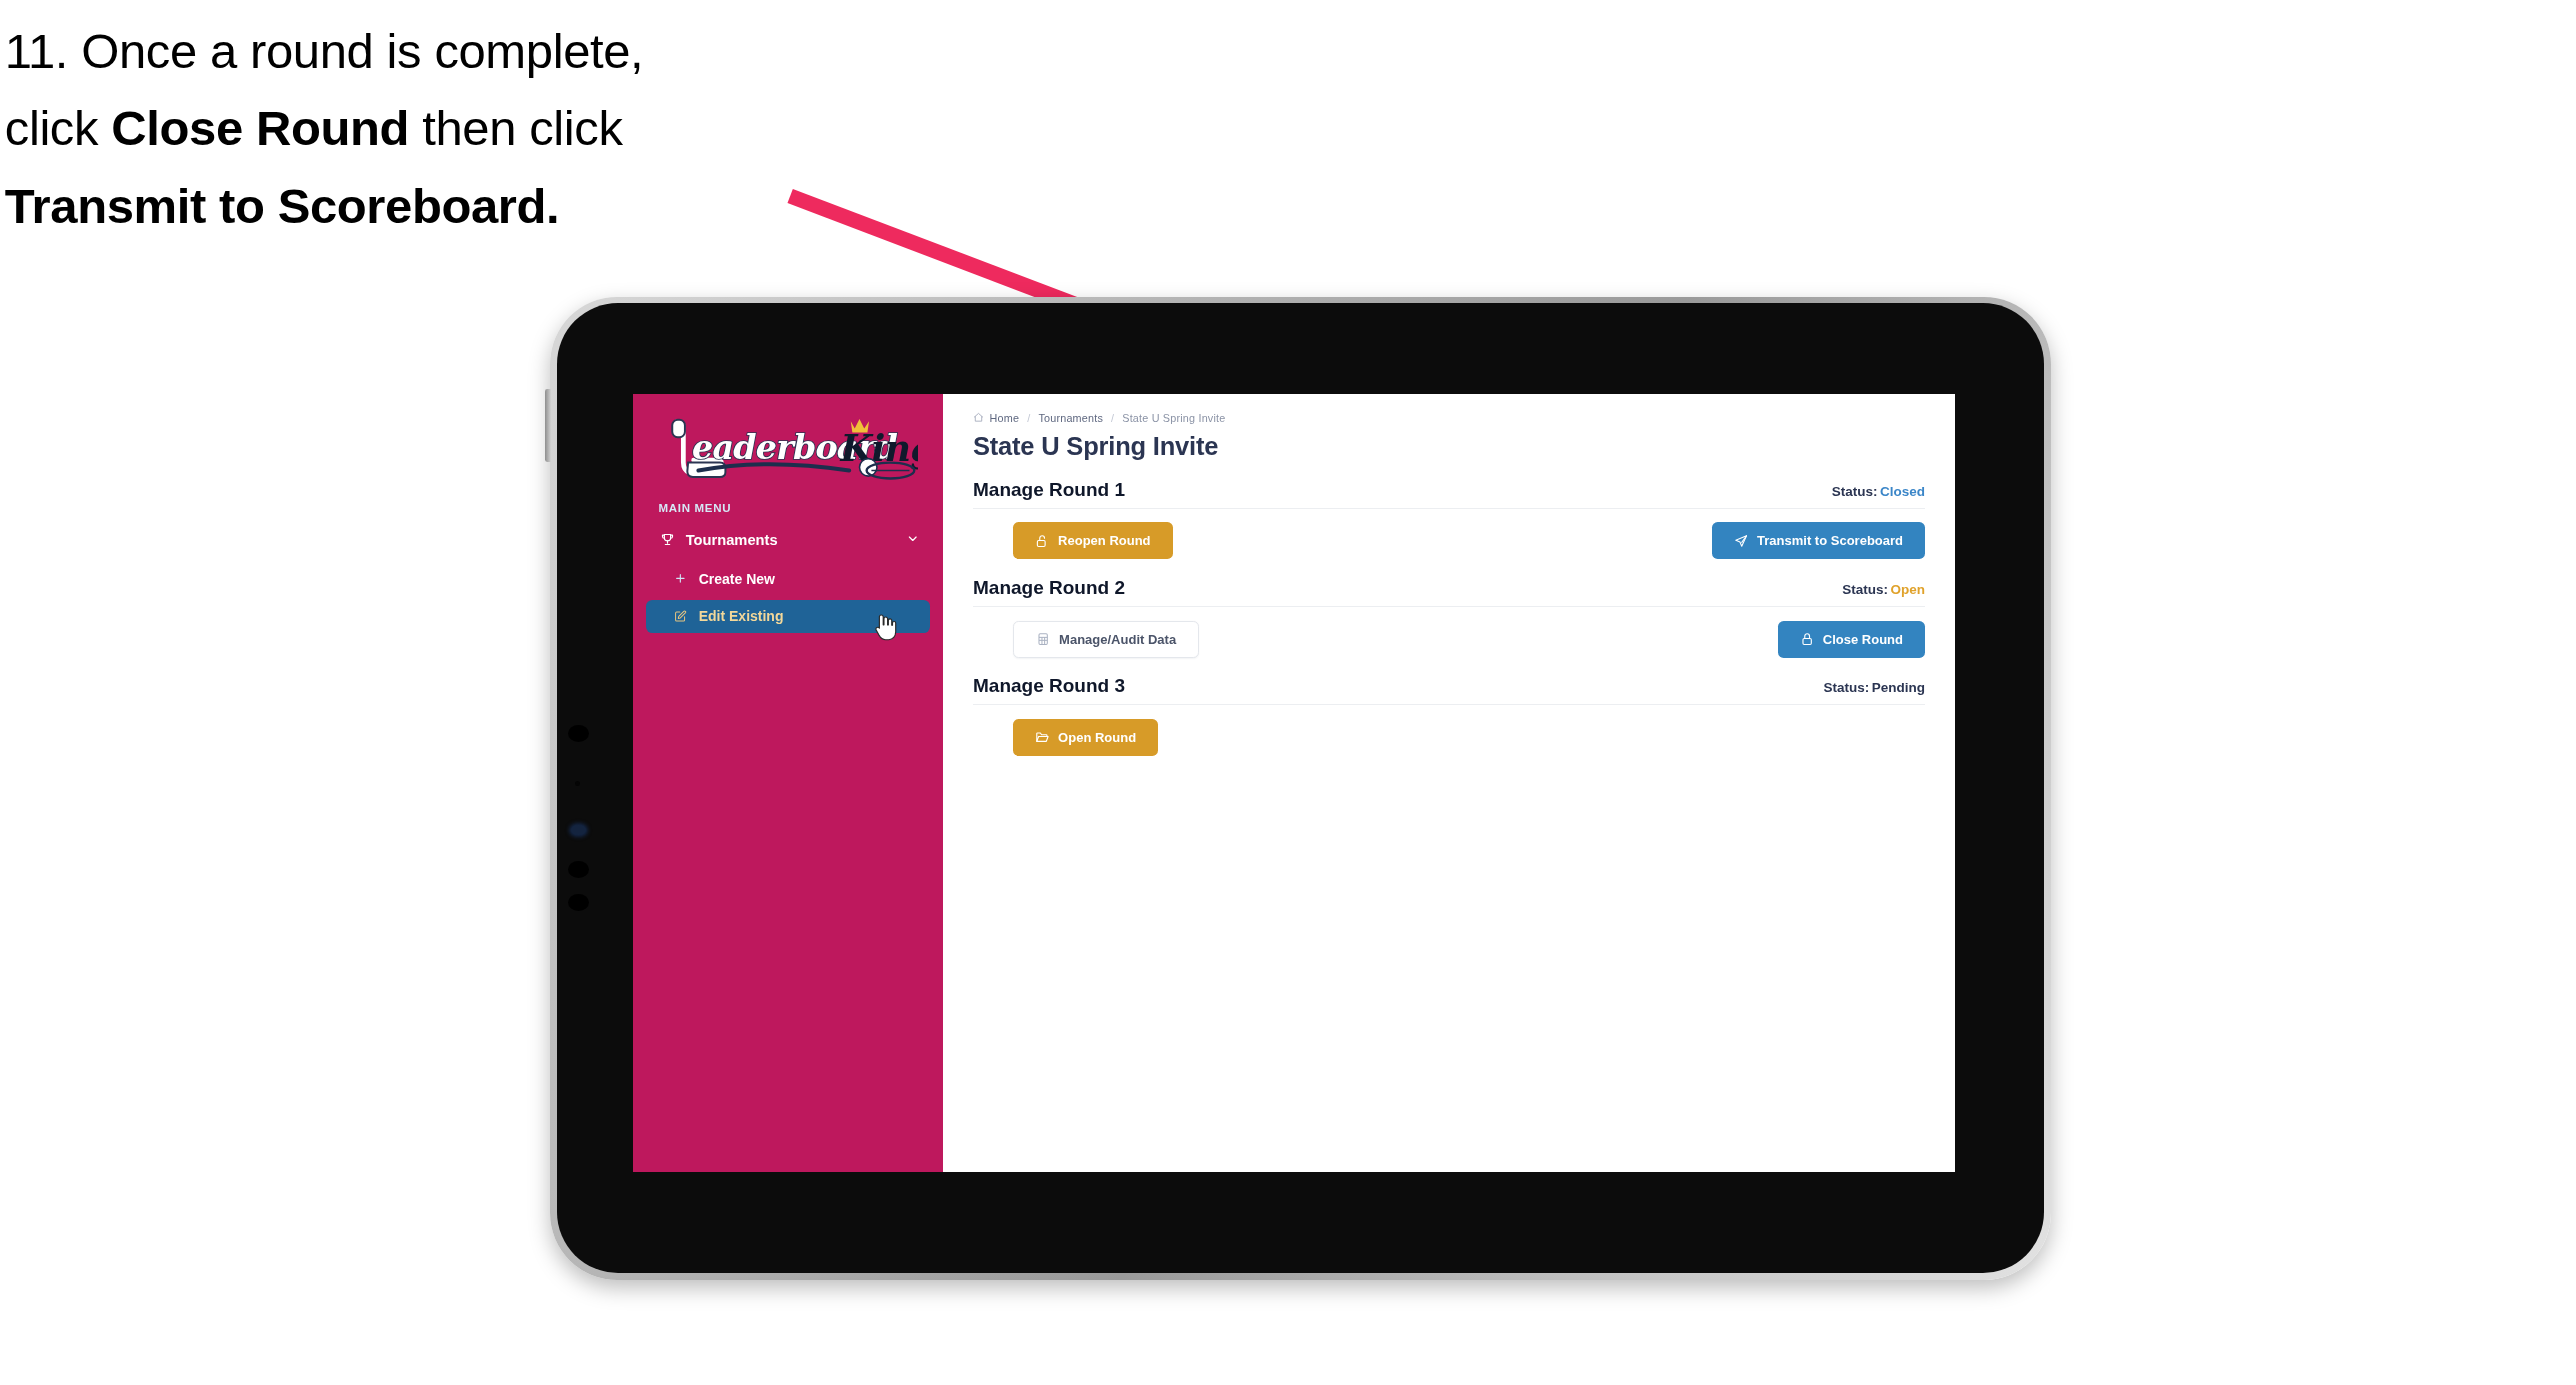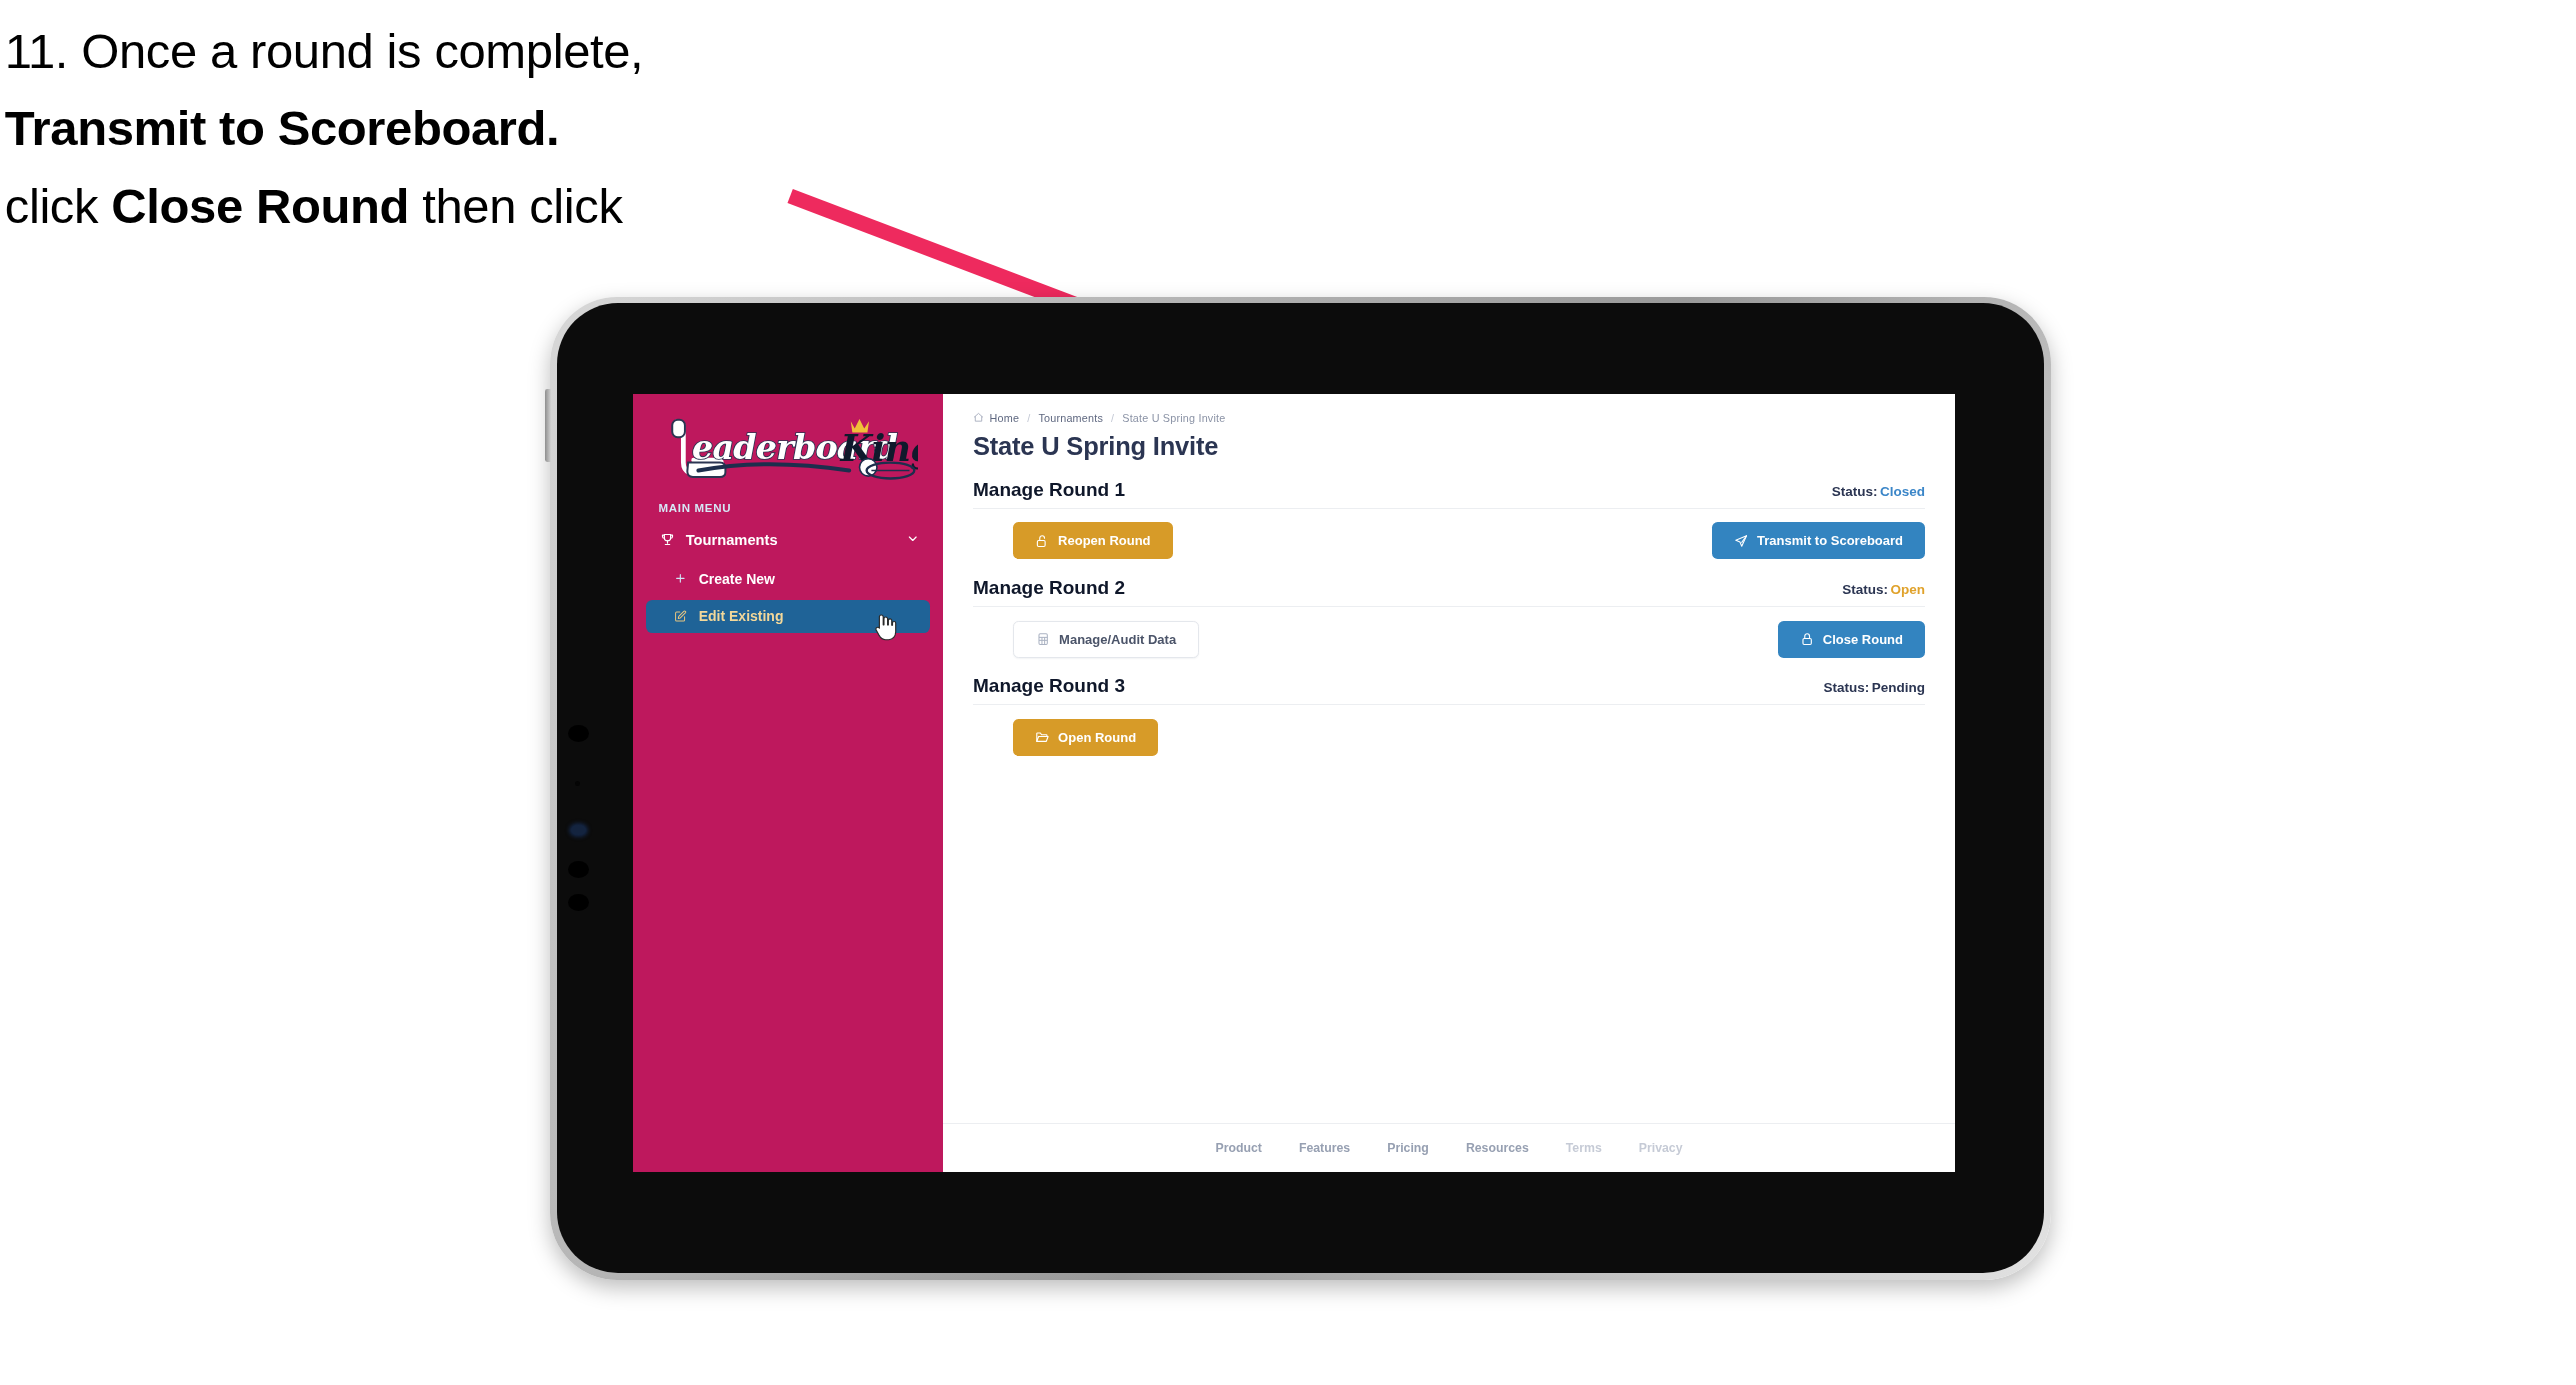--- a/index.html
+++ b/index.html
@@ -282,24 +282,24 @@
     width: 27px;
     height: 32px;
     pointer-events: none;
   }
 </style>
 </head>
 <body>
 
 <div id="caption">
   <div><span>11. Once a round is complete,</span></div>
-  <div><span class="bold">Transmit to Scoreboard.</span></div>
   <div>
     <span>click </span><span class="bold">Close Round</span><span> then click</span>
   </div>
+  <div><span class="bold">Transmit to Scoreboard.</span></div>
 </div>
 
 <svg id="arrow-svg" viewBox="0 0 3234 1740">
   <path d="M 992,246 L 2060,652" stroke="#EE2A5E" stroke-width="19" fill="none" stroke-linecap="butt"></path>
   <path d="M 2029,618 L 2112,707 L 1989,714 L 2022,667 Z" fill="#EE2A5E"></path>
 </svg>
 
 <div id="tablet">
   <div id="side-btn-1"></div>
   <div id="tablet-bezel">
@@ -474,28 +474,20 @@
                   <path d="M3 19l3-8h16l-3 8z"></path>
                 </svg>
             </span>
             <span>Open Round</span>
           </button>
         </div>
       </div>
 
     </div>
 
-    <div id="footer">
-      <a href="#">Product</a>
-      <a href="#">Features</a>
-      <a href="#">Pricing</a>
-      <a href="#">Resources</a>
-      <a href="#" class="dim">Terms</a>
-      <a href="#" class="dim">Privacy</a>
-    </div>
   </div>
 </div>
 
 <div id="cursor">
   <svg width="27" height="32" viewBox="0 0 24 30">
     <path d="M7.2 13.2V4.6a1.8 1.8 0 0 1 3.6 0v7.4h.7V6.4a1.7 1.7 0 0 1 3.4 0v5.8h.7V8.1a1.6 1.6 0 0 1 3.2 0v4.3h.7v-2a1.5 1.5 0 0 1 3 0v8.1c0 4.3-2.6 7.5-6.6 7.5H13c-3.2 0-4.6-1.6-6.2-4.3L4.2 17c-.6-1-.2-2 .8-2.5.9-.4 1.7-.1 2.2.7z" fill="#ffffff" stroke="#2a2a2a" stroke-width="1.1" stroke-linejoin="round"></path>
   </svg>
 </div>
 
 

